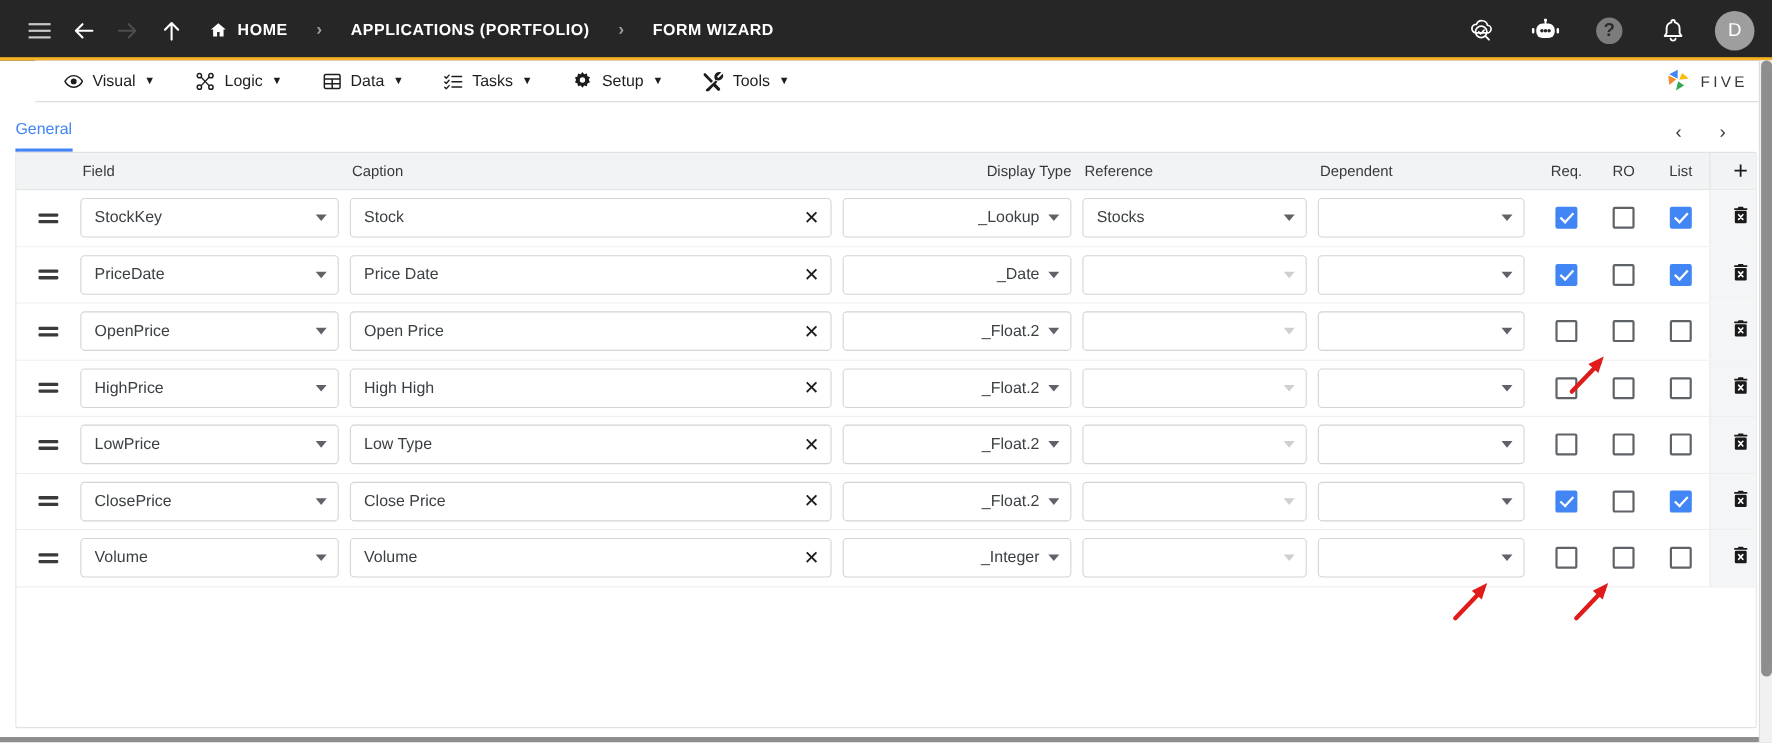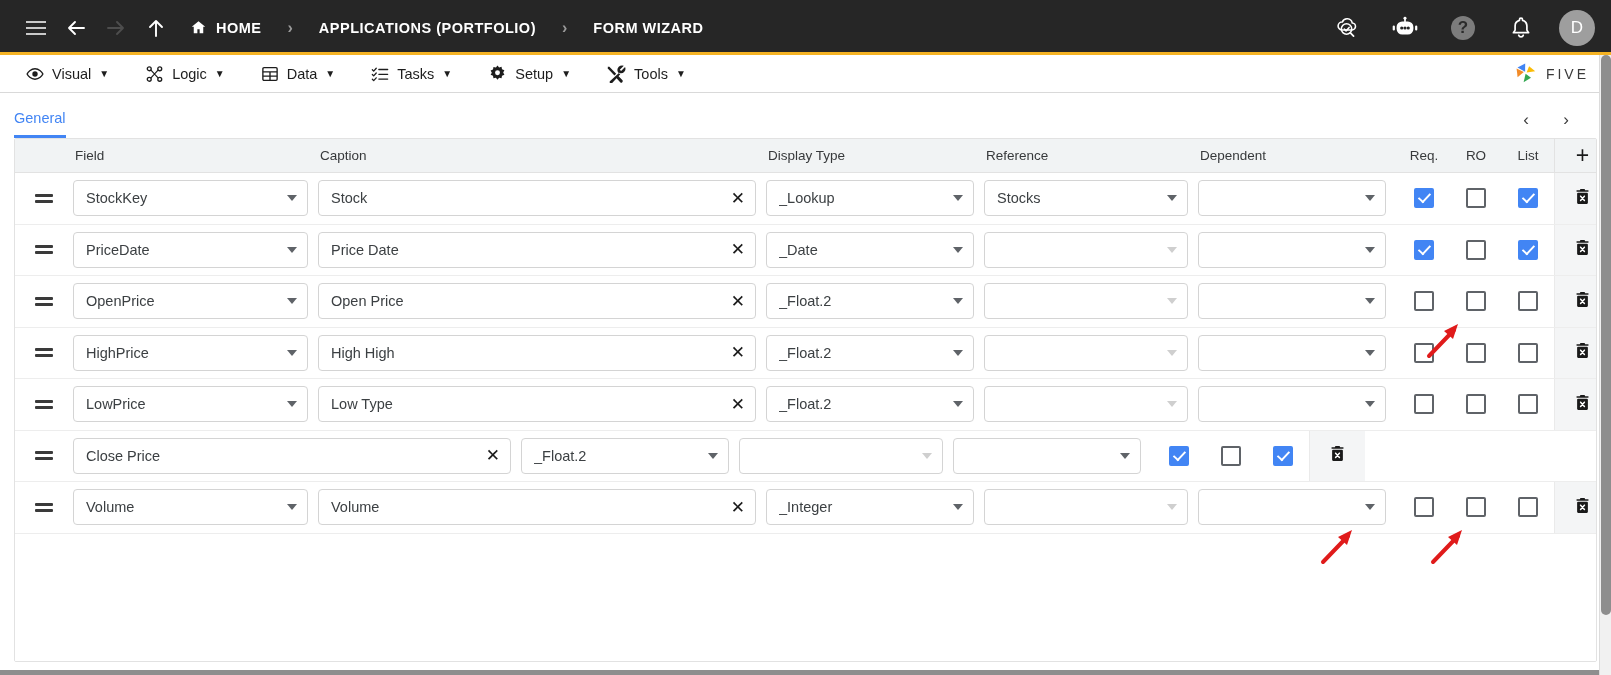--- a/index.html
+++ b/index.html
@@ -42,21 +42,21 @@
   }
   .qmark {
     width: 24px; height: 24px; border-radius: 50%; background: #7c7c7c; color: #2b2b2b;
     display: flex; align-items: center; justify-content: center;
     font-size: 17px; font-weight: bold;
   }
 
   
   .menubar {
     height: 38px; background: #ffffff; display: flex; align-items: center;
-    padding: 0 8px; border-bottom: 1px solid #d9d9d9; flex: none; position: relative;
+    padding: 0 8px; border-bottom: 1px solid #d9d9d9; flex: none; position: relative; margin-left: 32px;
   }
   .menu-item {
     display: flex; align-items: center; gap: 8px; padding: 0 18px; height: 100%;
     color: #1d1d1d; font-size: 14.5px; cursor: pointer;
   }
   .menu-item .caret { font-size: 10px; color: #1d1d1d; }
   .brand { margin-left: auto; display: flex; align-items: center; gap: 7px; padding-right: 14px; }
   .brand-text {
     font-size: 14px; letter-spacing: 3px; color: #3a3a3a; font-weight: 400;
   }
@@ -88,21 +88,21 @@
   .grid-row { display: flex; align-items: center; flex: none; }
   .hdr {
     height: 34px; background: #f1f3f4; border-bottom: 1px solid #e2e2e2;
     font-size: 13.5px; color: #37393b;
   }
   .row { height: 51.5px; border-bottom: 1px solid #ededed; background: #fff; position: relative; }
 
   .c-handle { width: 58px; flex: none; display: flex; align-items: center; justify-content: center; }
   .c-field   { width: 245px; flex: none; padding-right: 10px; }
   .c-caption { width: 448px; flex: none; padding-right: 10px; }
-  .c-display { width: 218px; flex: none; padding-right: 10px; }
+  .c-display { width: 218px; flex: none; padding-right: 10px; text-align: right; }
   .c-ref     { width: 214px; flex: none; padding-right: 10px; }
   .c-dep     { width: 200px; flex: none; padding-right: 12px; }
   .c-req, .c-ro, .c-list { width: 52px; flex: none; display: flex; align-items: center; justify-content: center; }
   .c-act {
     width: 56px; flex: none; display: flex; align-items: center; justify-content: center;
     background: #f4f5f6; height: 100%; border-left: 1px solid #eaeaea;
   }
   .hdr .c-act { background: #f1f3f4; border-left: 1px solid #e2e2e2; }
 
   .hdr .c-field, .hdr .c-caption, .hdr .c-display, .hdr .c-ref, .hdr .c-dep { padding-left: 2px; }
@@ -606,20 +606,26 @@
                 </svg></span>
             </div>
           </div>
           <div class="grid-row row">
             <div class="c-handle">
               <span class="dragger">
                 <i></i>
                 <i></i>
               </span>
             </div>
+            <div class="c-field">
+              <div class="sel">
+                <span class="val">ClosePrice</span>
+                <span class="arw"></span>
+              </div>
+            </div>
             <div class="c-caption">
               <div class="inp">
                 <span class="val">Close Price</span>
                 <span class="clr">✕</span>
               </div>
             </div>
             <div class="c-display">
               <div class="sel">
                 <span class="val">_Float.2</span>
                 <span class="arw"></span>

